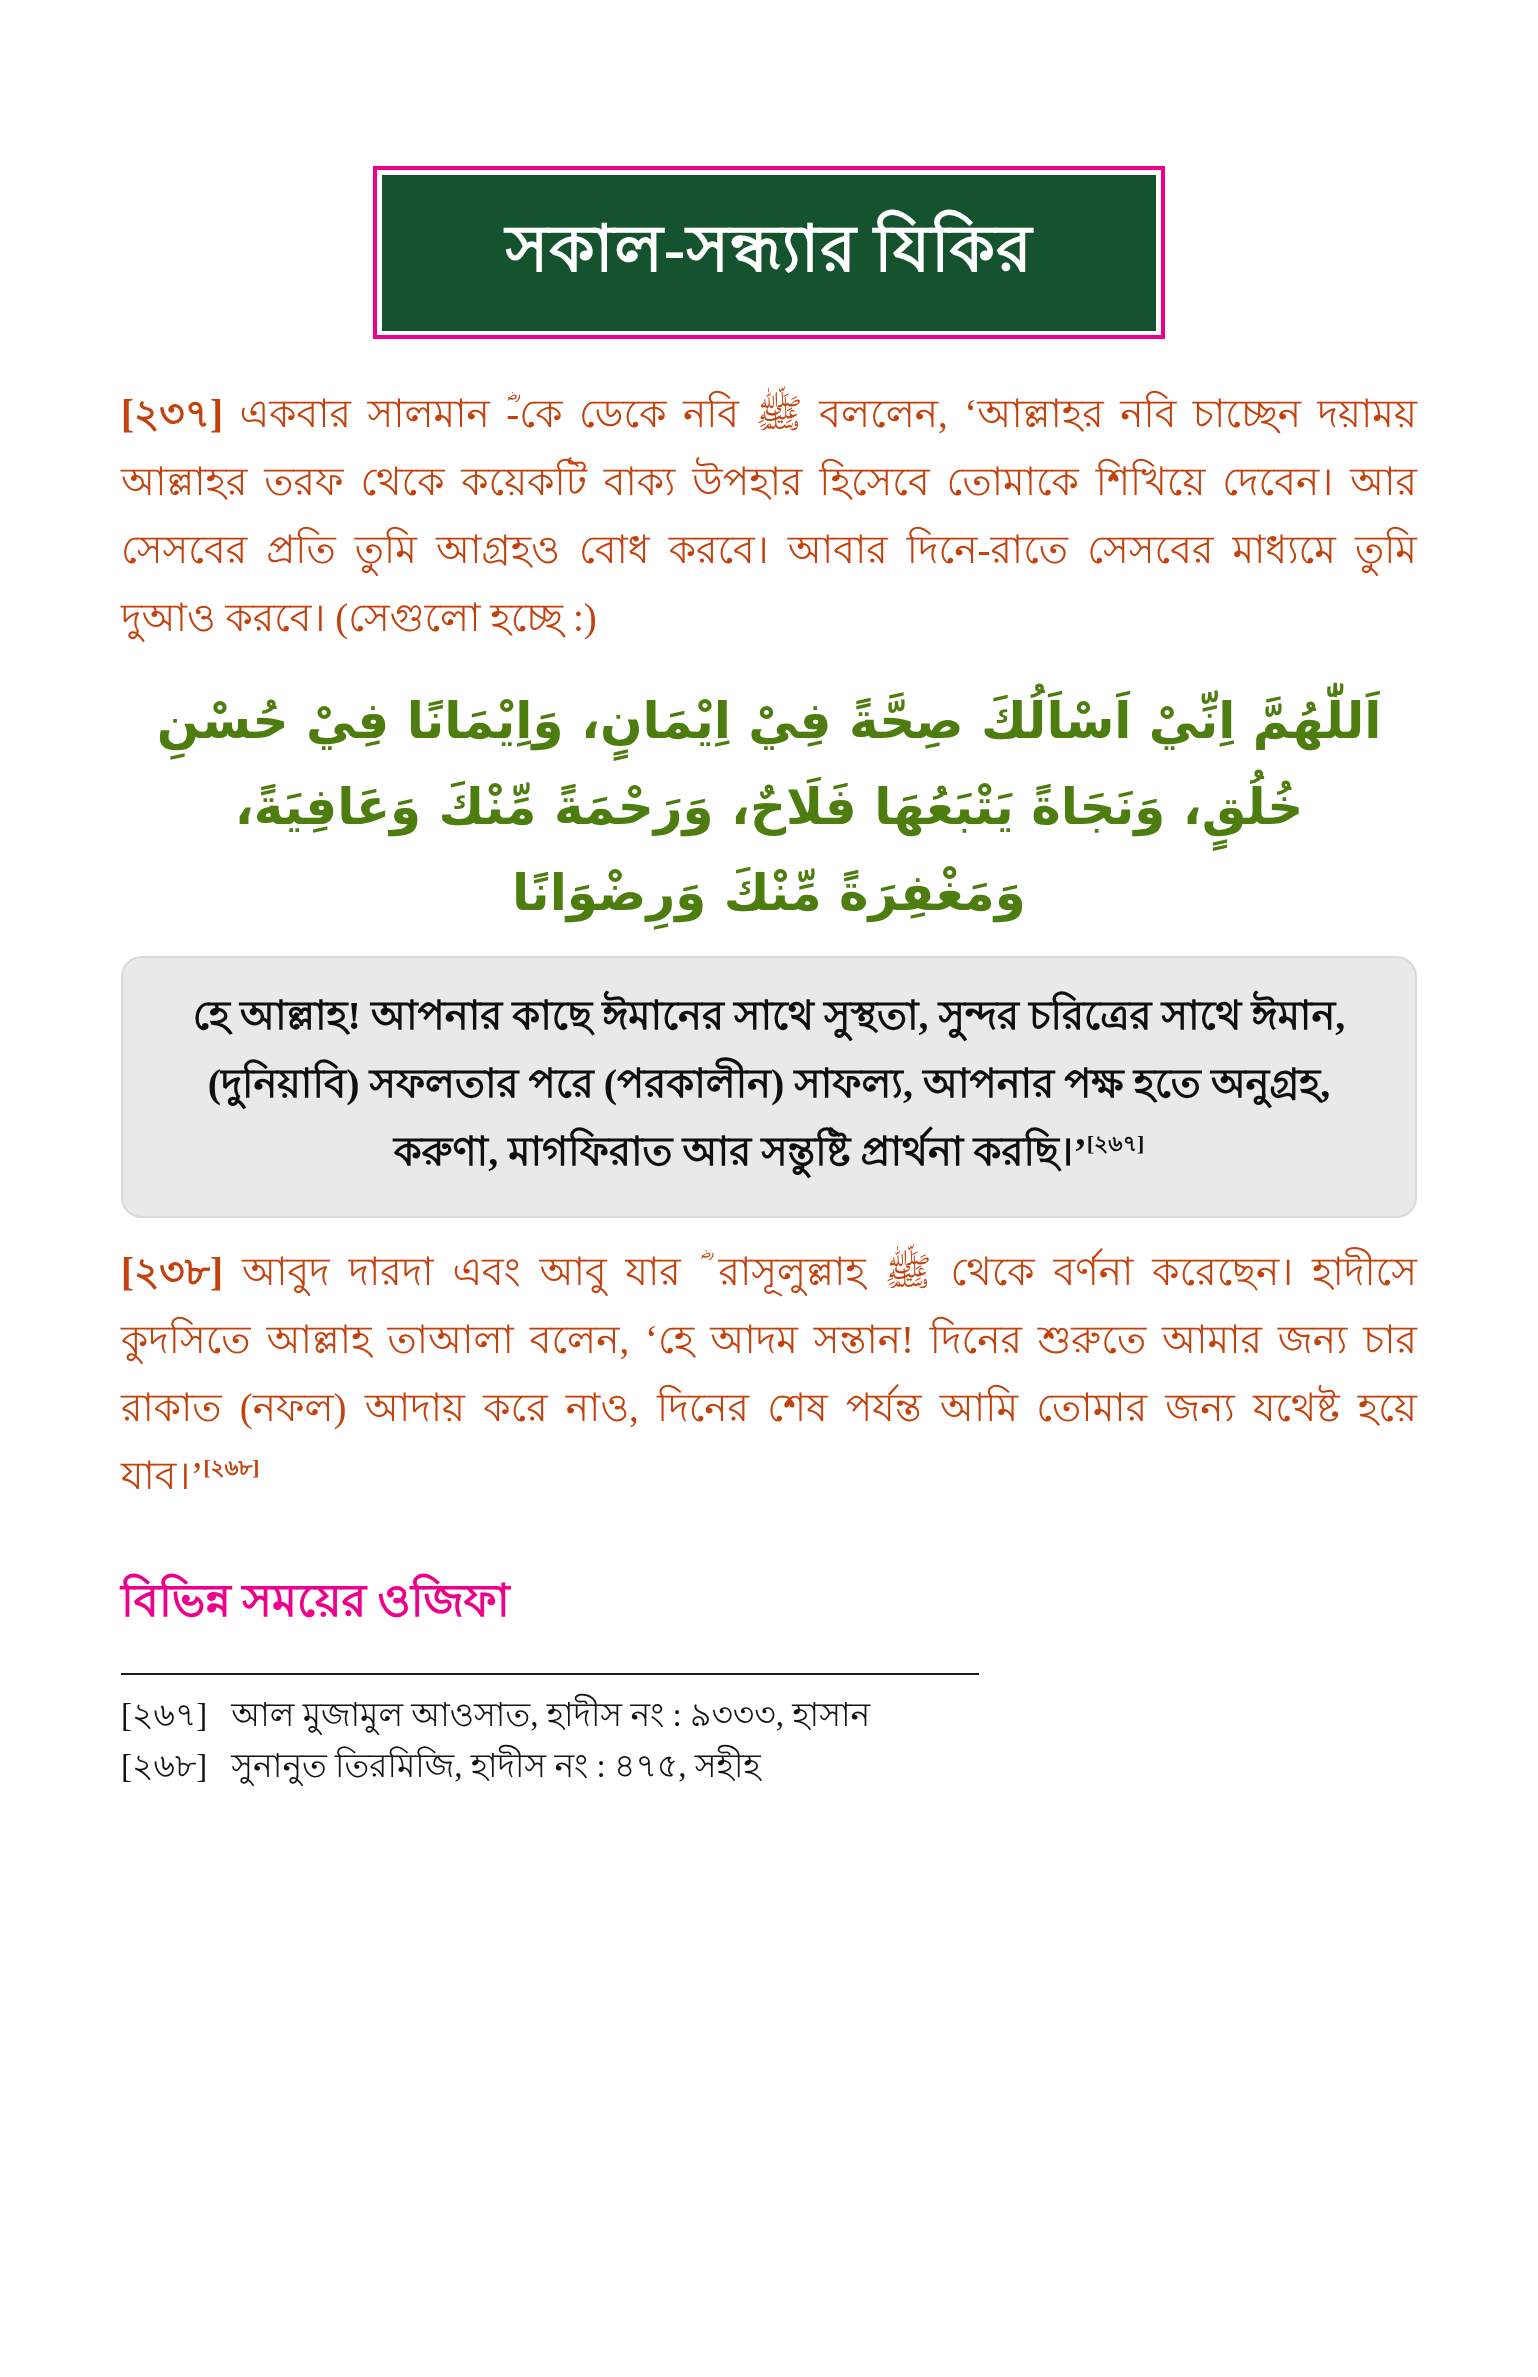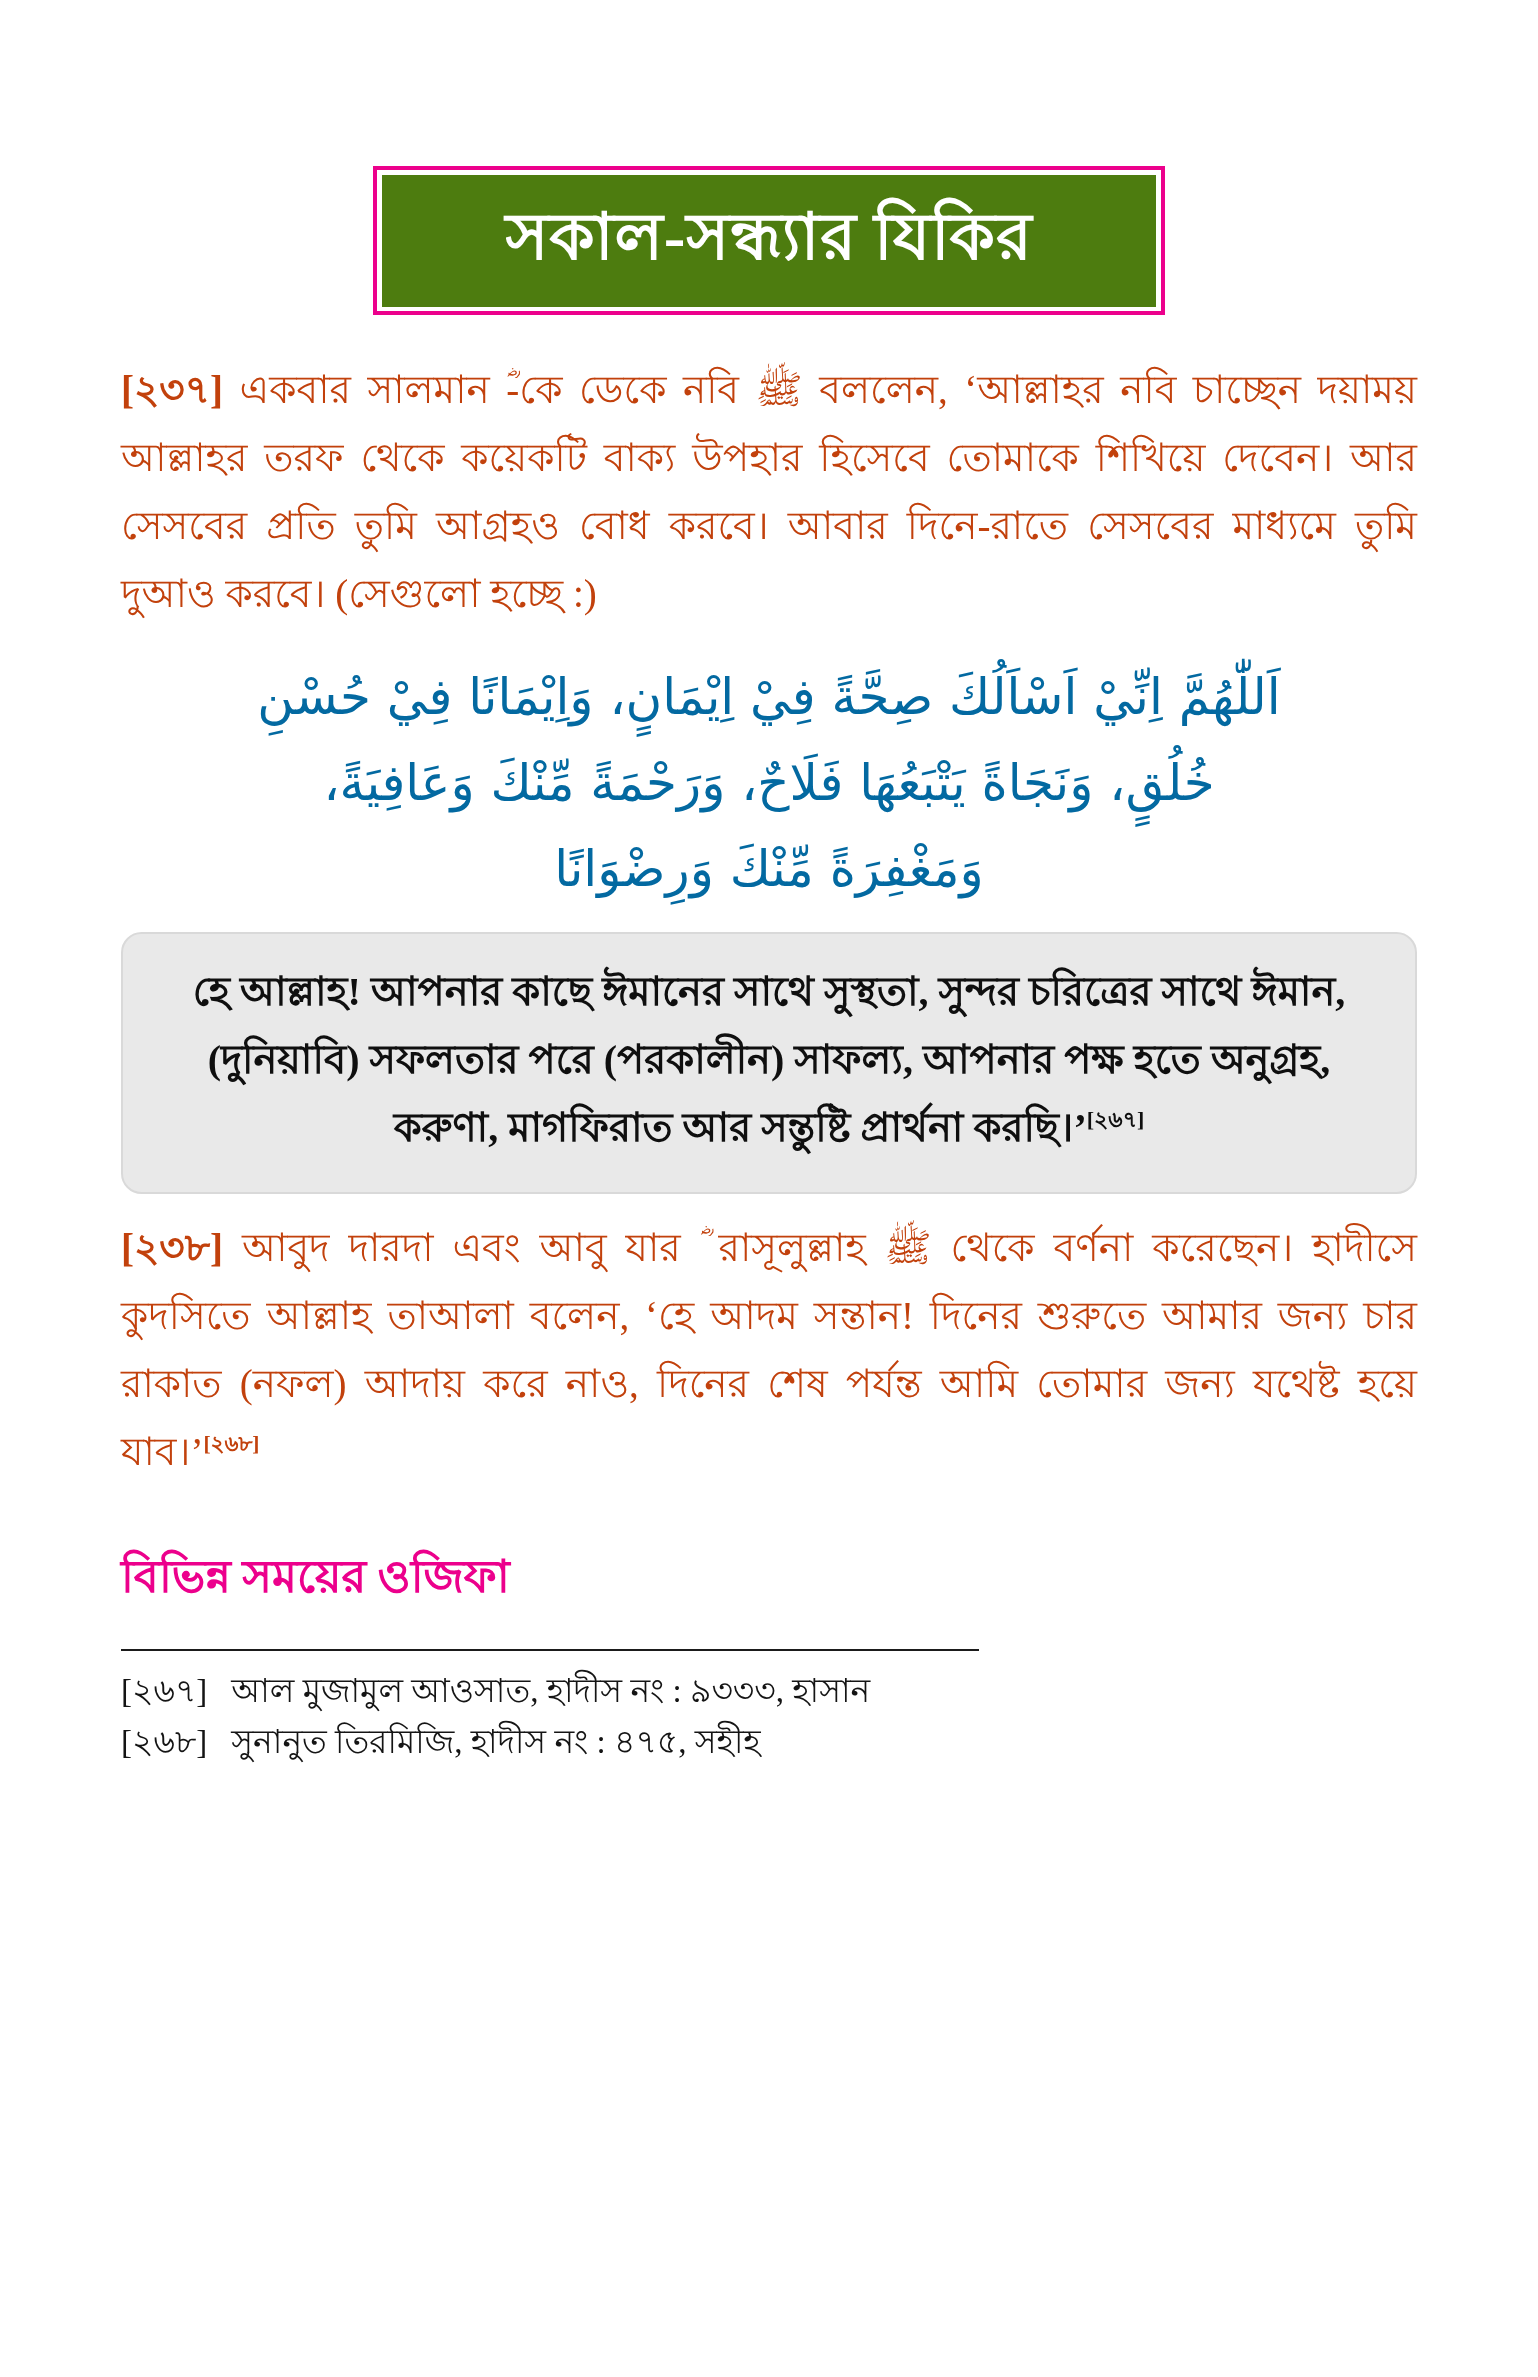--- a/index.html
+++ b/index.html
@@ -21,21 +21,21 @@
   .running-head .bullet { font-size:32px; }
 
   
   .banner-outer {
     width:792px; margin:166px auto 0;
     border:4.7px solid #EC008C;
     padding:4.7px; box-sizing:border-box;
     background:#ffffff;
   }
   .banner-inner {
-    background:#4d7c0f; height:132px;
+    background:#14532d; height:156px;
     display:flex; align-items:center; justify-content:center;
   }
   .banner-title {
     color:#ffffff; font-size:65px; font-weight:bold;
     letter-spacing:0.9px; white-space:nowrap;
   }
 
   
   .para {
     font-size:39px; line-height:1.74; text-align:justify;
@@ -44,21 +44,21 @@
   .p237 { margin-top:41px; }
   .p238 { margin-top:20.5px; }
   .p239 { margin-top:18.6px; }
   .ref-marker { font-weight:bold; }
   sup.fn { font-size:0.55em; font-weight:bold; line-height:0; }
 
   
   .arabic-dua {
     direction:rtl; unicode-bidi:embed;
     text-align:center;
-    color:#0369a1; font-weight:normal;
+    color:#4d7c0f; font-weight:bold;
     font-size:50px; line-height:1.72;
     margin-top:26px;
     font-family:"DejaVu Sans", sans-serif;
   }
 
   
   .trans-box {
     margin-top:20px;
     background:#E9E9E9;
     border:2.8px solid #d9d9d9;

